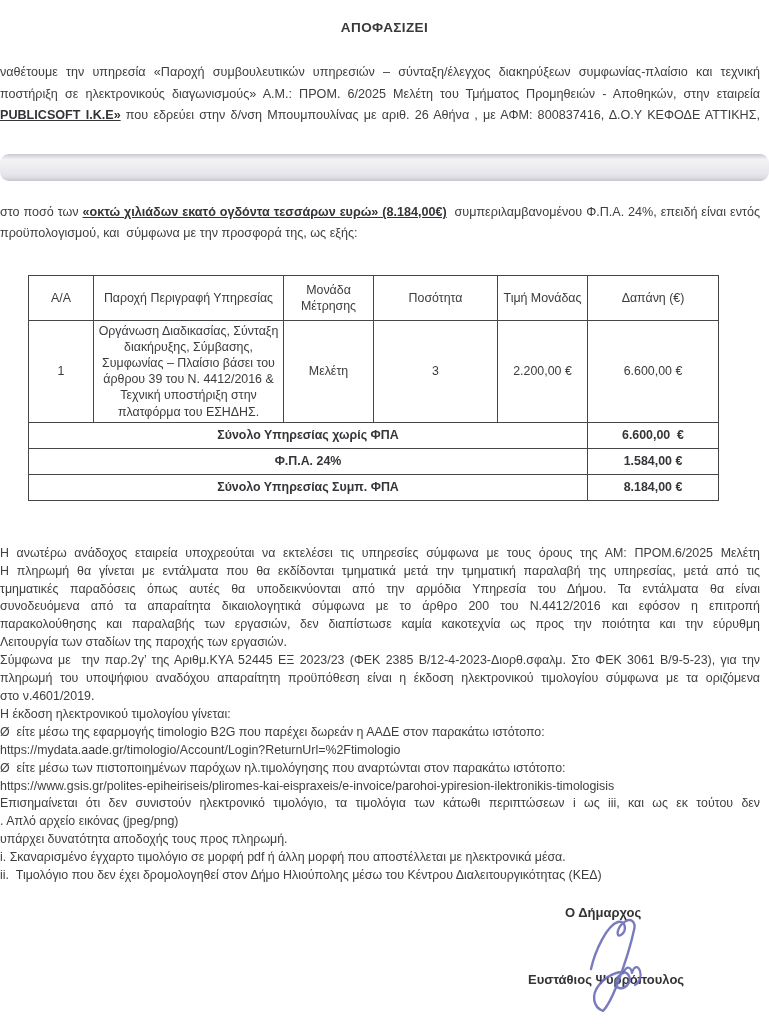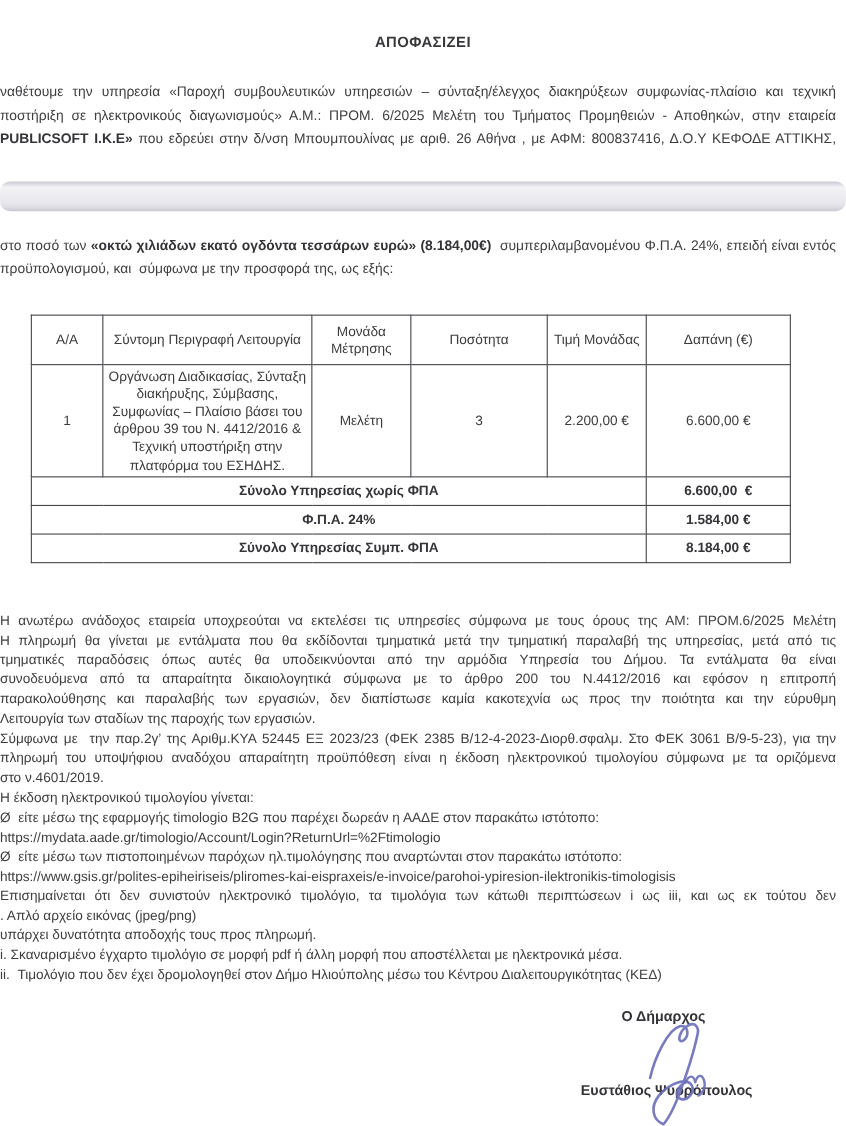--- a/index.html
+++ b/index.html
@@ -6,35 +6,35 @@
   body {
     width: 769px; height: 1024px;
     overflow: hidden; position: relative;
     font-family: "Liberation Sans", sans-serif;
     color: #3e3e41;
     -webkit-font-smoothing: antialiased;
   }
   .doc { width: 769px; height: 1024px; }
 
   .title {
-    padding-top: 31px;
+    padding-top: 20px;
     text-align: center;
     font-weight: bold;
     font-size: 13.5px;
     letter-spacing: 0.4px;
     color: #39393c;
   }
 
   .para { font-size: 12.6px; line-height: 21.5px; padding-right: 9px; }
   .p1 { margin-top: 27px; }
   .p2 { margin-top: 21px; }
 
   .line { white-space: normal; }
   .line.j { text-align: justify; text-align-last: justify; }
-  b, .bold { font-weight: bold; color: #343438; }
+  b, .bold { font-weight: bold; color: #343438; text-decoration: underline; }
 
   .band {
     margin-top: 27px;
     height: 27px;
     border-radius: 9px;
     background: linear-gradient(180deg,
       #c9c9d3 0%, #f3f3f6 20%, #ededf1 45%,
       #e7e7ed 72%, #dcdce3 88%, #c6c6d0 100%);
   }
 
@@ -119,21 +119,21 @@
       <col class="c0">
         <col class="c1">
         <col class="c2">
         <col class="c3">
         <col class="c4">
         <col class="c5">
     </colgroup>
     <thead>
       <tr>
         <th>Α/Α</th>
-        <th>Σύντομη Περιγραφή Λειτουργία</th>
+        <th>Παροχή Περιγραφή Υπηρεσίας</th>
         <th>Μονάδα Μέτρησης</th>
         <th>Ποσότητα</th>
         <th>Τιμή Μονάδας</th>
         <th>Δαπάνη (€)</th>
       </tr>
     </thead>
     <tbody>
       <tr>
         <td>1</td>
         <td class="desc">Οργάνωση Διαδικασίας, Σύνταξη διακήρυξης, Σύμβασης, Συμφωνίας – Πλαίσιο βάσει του άρθρου 39 του Ν. 4412/2016 &amp; Τεχνική υποστήριξη στην πλατφόρμα του ΕΣΗΔΗΣ.</td>

